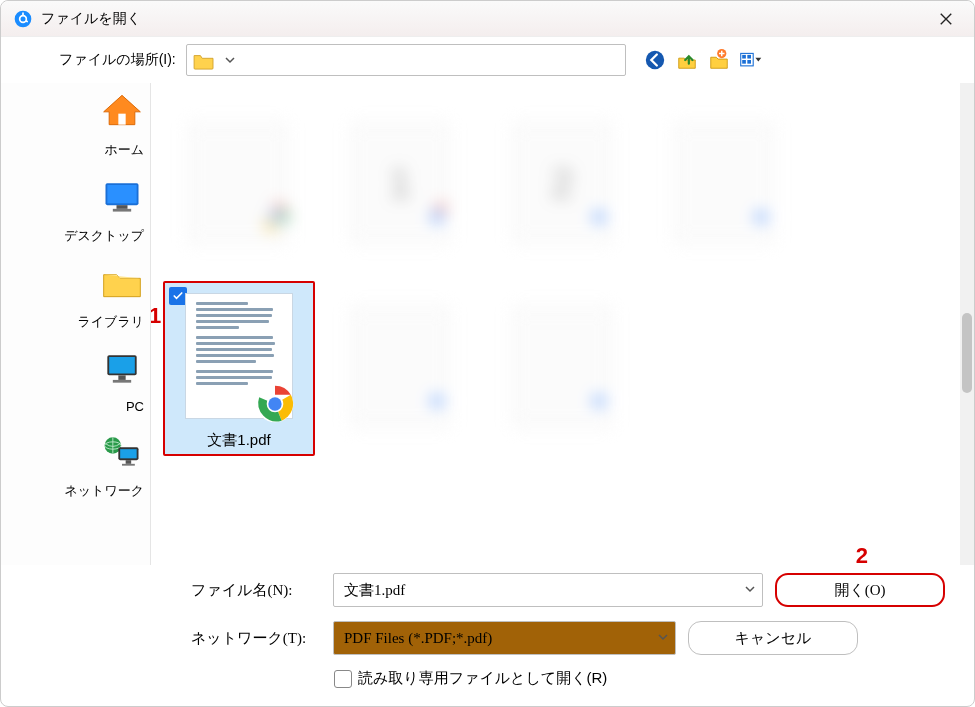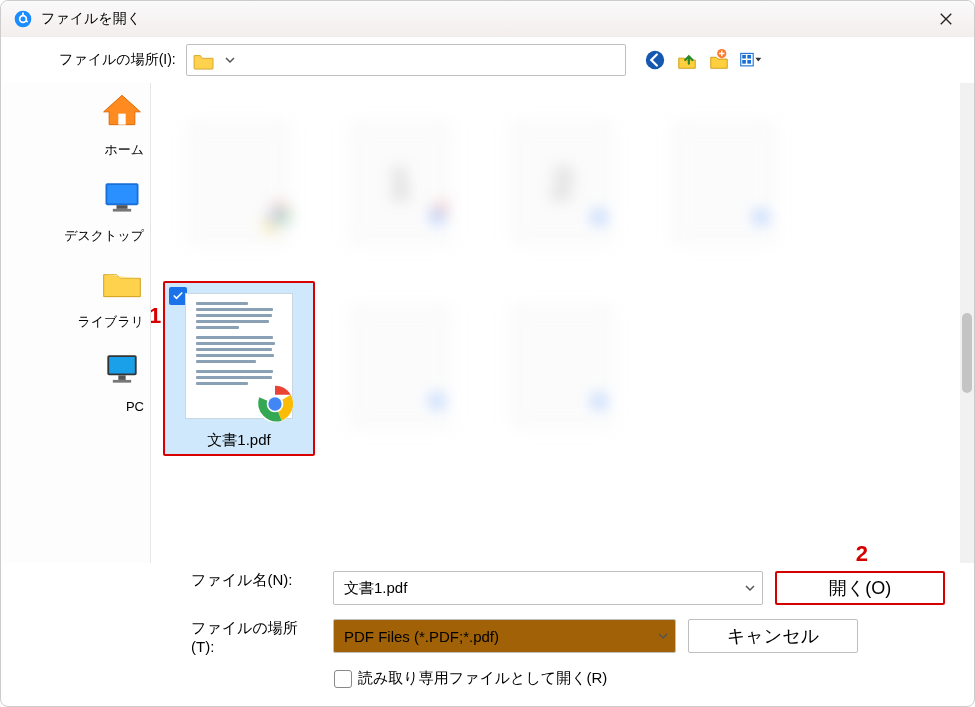--- a/index.html
+++ b/index.html
@@ -190,42 +190,42 @@
     font-weight: bold;
     font-size: 22px;
   }
 
   .bottom-panel {
     padding: 8px 20px 18px 190px;
     display:flex; flex-direction:column; gap: 14px;
     position:relative;
   }
   .row2 {
-    display:flex; align-items:flex-start; gap: 12px;
+    display:flex; align-items:center; gap: 12px; font-family: Liberation Serif, serif;
   }
   .row2 .lbl { width: 130px; font-size: 15px;}
   .combo {
     height: 34px;
     border: 1px solid #bfbfbf;
     border-radius: 2px;
     display:flex; align-items:center;
     padding: 0 6px 0 10px;
     background:#fff;
     font-size: 15px;
   }
   .combo.fname { width: 430px; background:#fff;}
   .combo.ftype { width: 343px; background:#a16207;}
   .combo .txt { flex:1; }
   .btn {
     width: 170px; height: 34px;
     border: 1px solid #bfbfbf;
     background:#fff;
-    border-radius:2px;
+    border-radius:13px;
     display:flex;align-items:center;justify-content:center;
-    font-size: 18px;
+    font-size: 15px;
     cursor:pointer;
   }
   .btn.primary { border: 2px solid #d60000; }
   .checkbox-row {
     display:flex; align-items:center; gap:6px;
     margin-left: 143px;
     font-size: 15px;
   }
   .checkbox-box {
     width:18px;height:18px;border:1px solid #888;border-radius:3px;background:#fff;
@@ -348,20 +348,34 @@
         <span class="pico">
           <svg viewBox="0 0 48 40" width="46" height="40">
             <rect x="8" y="6" width="32" height="22" rx="2" fill="#333"></rect>
             <rect x="10" y="8" width="28" height="18" fill="#1aa0e8"></rect>
             <rect x="20" y="28" width="8" height="5" fill="#555"></rect>
             <rect x="14" y="33" width="20" height="3" fill="#777"></rect>
           </svg>
         </span>
         <span>PC</span>
       </div>
+      <div class="place">
+        <span class="pico">
+          <svg viewBox="0 0 48 40" width="46" height="40">
+            <circle cx="14" cy="14" r="9" fill="#2a9a4a"></circle>
+            <ellipse cx="14" cy="14" rx="9" ry="4" fill="none" stroke="#bde8c9"></ellipse>
+            <path d="M14 5 v18 M6 12 q8 6 16 0" fill="none" stroke="#bde8c9"></path>
+            <rect x="20" y="16" width="22" height="14" rx="2" fill="#333"></rect>
+            <rect x="22" y="18" width="18" height="10" fill="#1aa0e8"></rect>
+            <rect x="28" y="30" width="6" height="4" fill="#555"></rect>
+            <rect x="24" y="34" width="14" height="2" fill="#777"></rect>
+          </svg>
+        </span>
+        <span>ネットワーク</span>
+      </div>
     </div>
 
     <div class="files-area">
 
       <div class="annotation" style="top:220px; left:-2px;">1</div>
 
       <div class="thumb-grid">
 
         <div class="thumb blurred">
           <div class="page"></div>
@@ -489,21 +503,21 @@
               <path d="M2 4 L6 8 L10 4" stroke="#555" stroke-width="1.5" fill="none"></path>
             </svg>
         </span>
       </div>
       <div class="btn primary">
         <span>開く(O)</span>
       </div>
     </div>
 
     <div class="row2">
-      <span class="lbl">ファイルの場所(T):</span>
+      <span class="lbl">ネットワーク(T):</span>
       <div class="combo ftype">
         <span class="txt">PDF Files (*.PDF;*.pdf)</span>
         <span>
           <svg viewBox="0 0 12 12" width="12" height="12">
               <path d="M2 4 L6 8 L10 4" stroke="#555" stroke-width="1.5" fill="none"></path>
             </svg>
         </span>
       </div>
       <div class="btn">
         <span>キャンセル</span>

